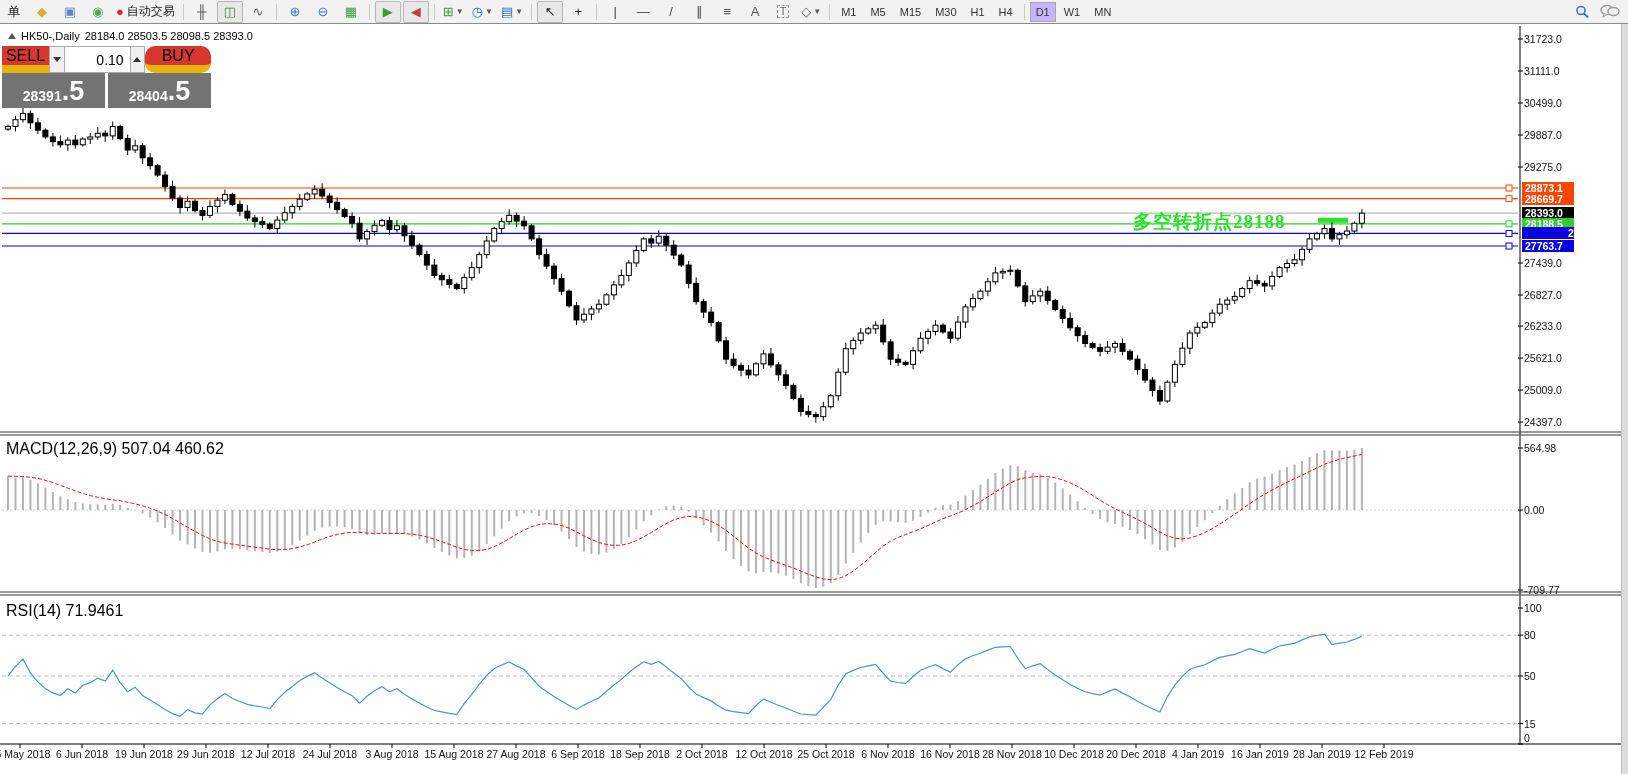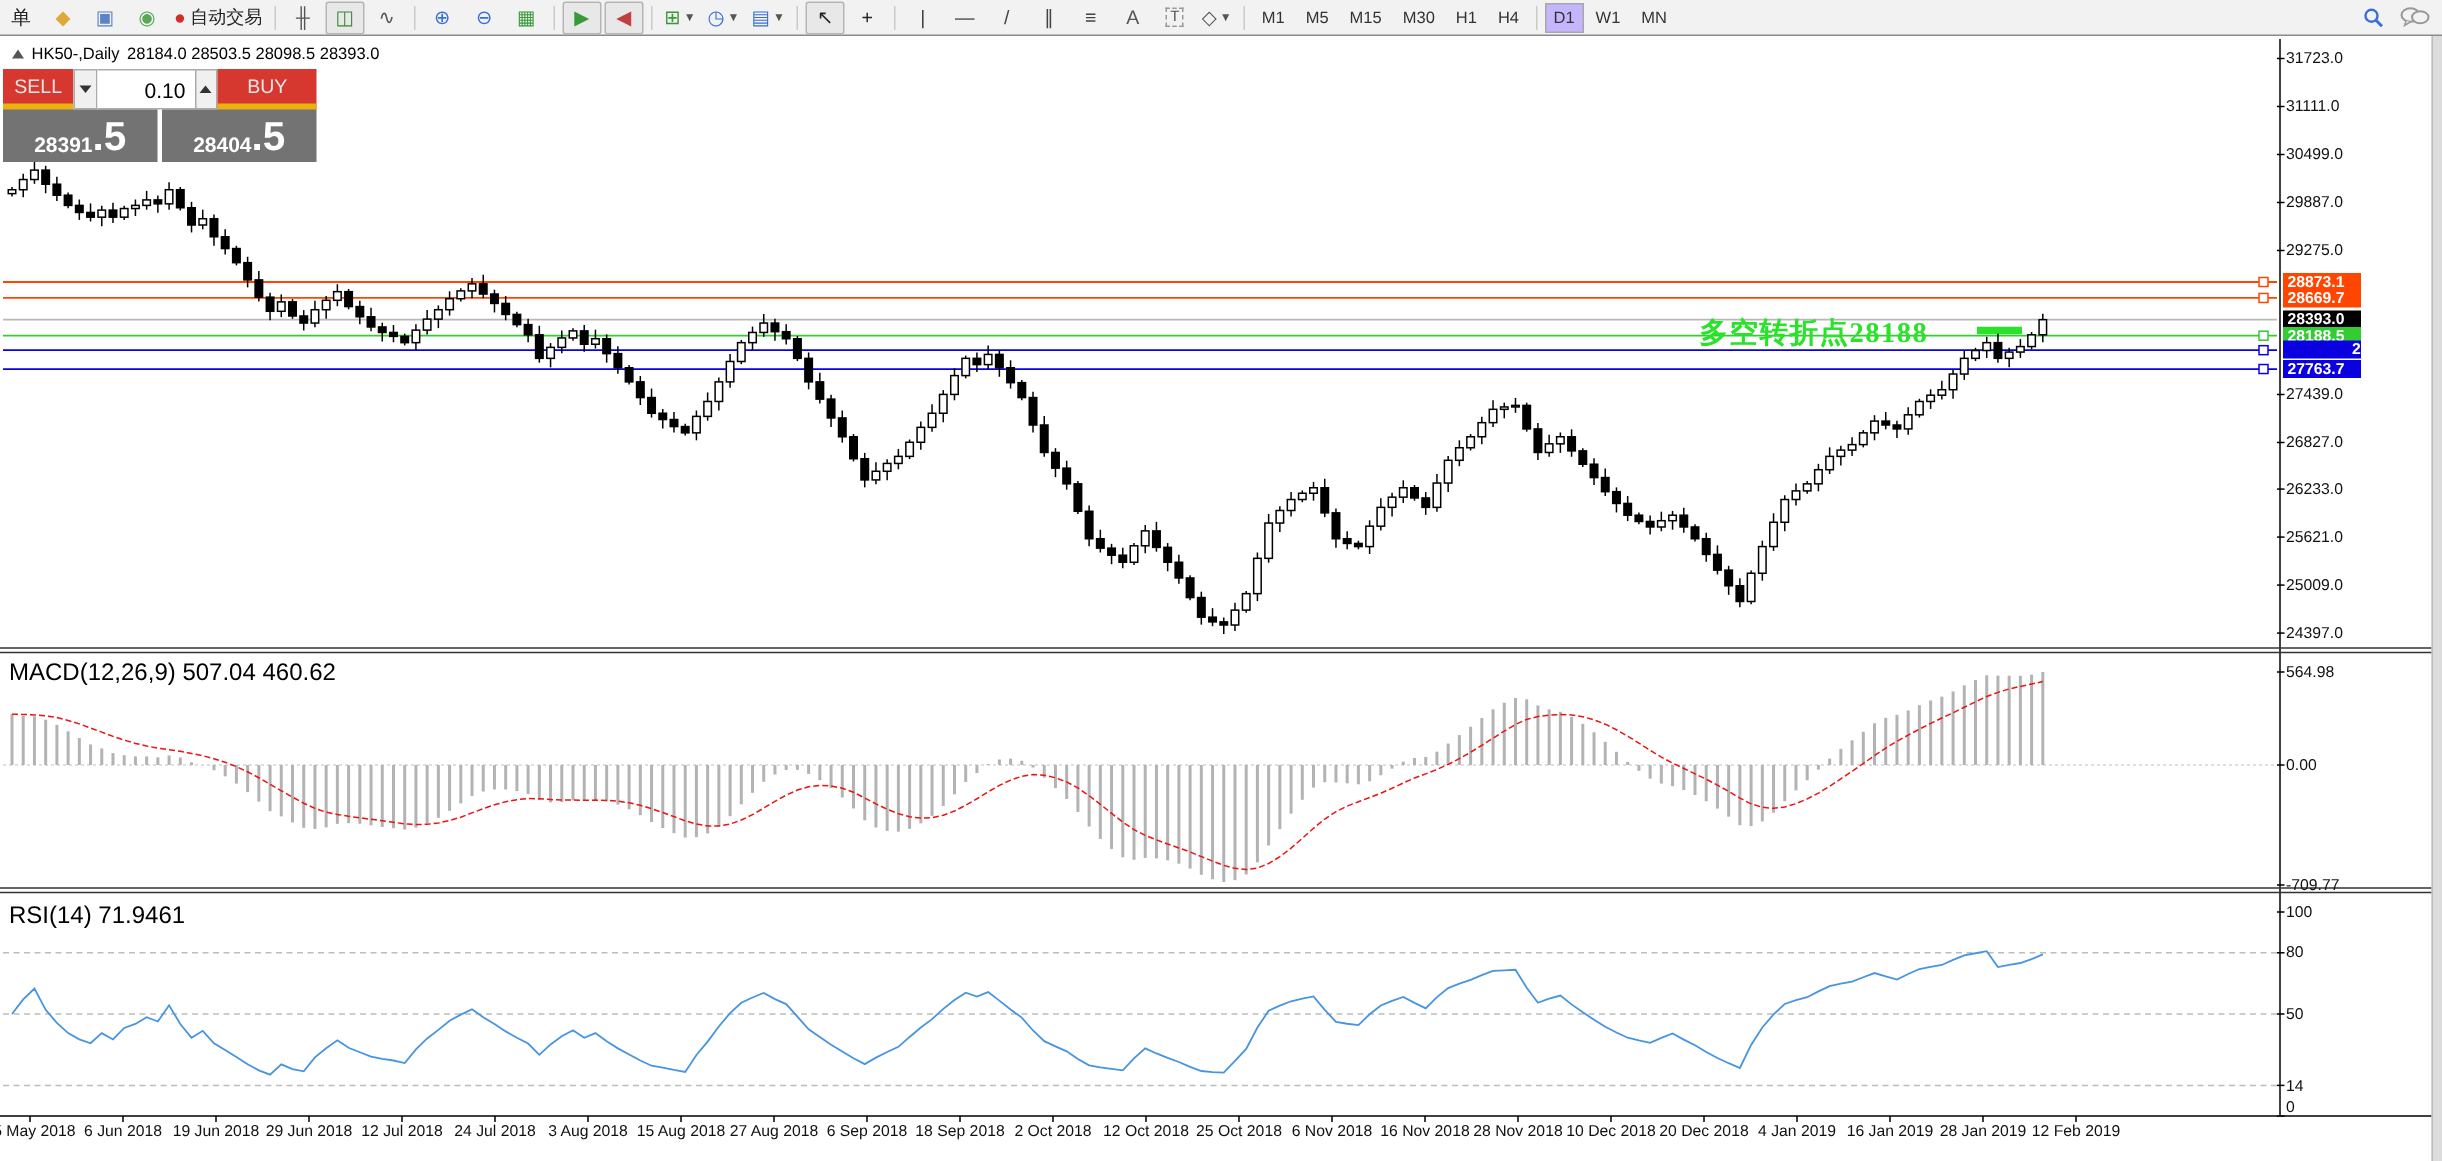--- a/index.html
+++ b/index.html
@@ -29,23 +29,23 @@
   .ylab{position:absolute;left:1524px;width:60px;height:12px;font-size:10.5px;line-height:12px;color:#111;}
   .plab{position:absolute;left:1522px;width:52px;height:12px;font-size:10.5px;line-height:12px;color:#fff;font-weight:700;text-align:left;padding-left:3px;box-sizing:border-box;}
   .xlab{position:absolute;width:84px;text-align:center;font-size:10.5px;color:#111;top:724px;}
   .pane-title{position:absolute;left:6px;font-size:16px;color:#000;}
 
   .annotation{position:absolute;font-size:19px;font-weight:700;letter-spacing:1px;}
 
   
   .trade-panel{position:absolute;left:2px;top:22px;width:209px;}
   .tp-row1{display:flex;height:27px;}
-  .tp-sell,.tp-buy{background:#d6382f;color:#e5e5e5;font-size:13px;display:flex;align-items:center;justify-content:center;border-bottom:4px solid #eab308;}
+  .tp-sell,.tp-buy{background:#d6382f;color:#000000;font-size:16px;display:flex;align-items:center;justify-content:center;border-bottom:8px solid #eab308;}
   .tp-sell{width:55px;}
-  .tp-buy{width:77px;}
+  .tp-buy{width:77px;border-radius:10px;}
   .tp-spin{width:18px;background:#f0f0f0;border:1px solid #ababab;display:flex;align-items:center;justify-content:center;box-sizing:border-box;}
   .tp-spin .arr-dn{width:0;height:0;border-left:4px solid transparent;border-right:4px solid transparent;border-top:5px solid #333;}
   .tp-spin .arr-up{width:0;height:0;border-left:4px solid transparent;border-right:4px solid transparent;border-bottom:5px solid #333;}
   .tp-lot{width:65px;border:1px solid #ababab;border-left:none;border-right:none;background:#fff;font-size:14px;text-align:right;padding-right:6px;box-sizing:border-box;outline:none;font-family:"Liberation Sans",sans-serif;}
   .tp-row2{display:flex;height:35px;gap:3px;}
   .tp-price{flex:1;background:#737373;color:#fff;display:flex;align-items:flex-end;justify-content:center;padding-bottom:3px;}
   .tp-price .big{font-size:14px;font-weight:700;line-height:18px;}
   .tp-price .frac{font-size:27px;font-weight:700;line-height:27px;}
 </style>
 </head>
@@ -841,21 +841,21 @@
         <div class="plab" style="top: 183.118px; background: rgb(0, 0, 0);">28393.0</div>
         <div class="plab" style="top: 193.81px; background: rgb(51, 204, 51);">28188.5</div>
         <div class="plab" style="top: 203.452px; background: rgb(11, 0, 224); padding-left: 46px;">28004.1</div>
         <div class="plab" style="top: 216.022px; background: rgb(11, 0, 224);">27763.7</div>
         <div class="ylab" style="top: 418px;">564.98</div>
         <div class="ylab" style="top: 480px;">0.00</div>
         <div class="ylab" style="top: 560px;">-709.77</div>
         <div class="ylab" style="top: 578px;">100</div>
         <div class="ylab" style="top: 605.2px;">80</div>
         <div class="ylab" style="top: 646px;">50</div>
-        <div class="ylab" style="top: 693.6px;">14</div>
+        <div class="ylab" style="top: 693.6px;">15</div>
         <div class="ylab" style="top: 708px;">0</div>
         <div class="xlab" style="left: -22px;">25 May 2018</div>
         <div class="xlab" style="left: 40px;">6 Jun 2018</div>
         <div class="xlab" style="left: 102px;">19 Jun 2018</div>
         <div class="xlab" style="left: 164px;">29 Jun 2018</div>
         <div class="xlab" style="left: 226px;">12 Jul 2018</div>
         <div class="xlab" style="left: 288px;">24 Jul 2018</div>
         <div class="xlab" style="left: 350px;">3 Aug 2018</div>
         <div class="xlab" style="left: 412px;">15 Aug 2018</div>
         <div class="xlab" style="left: 474px;">27 Aug 2018</div>

